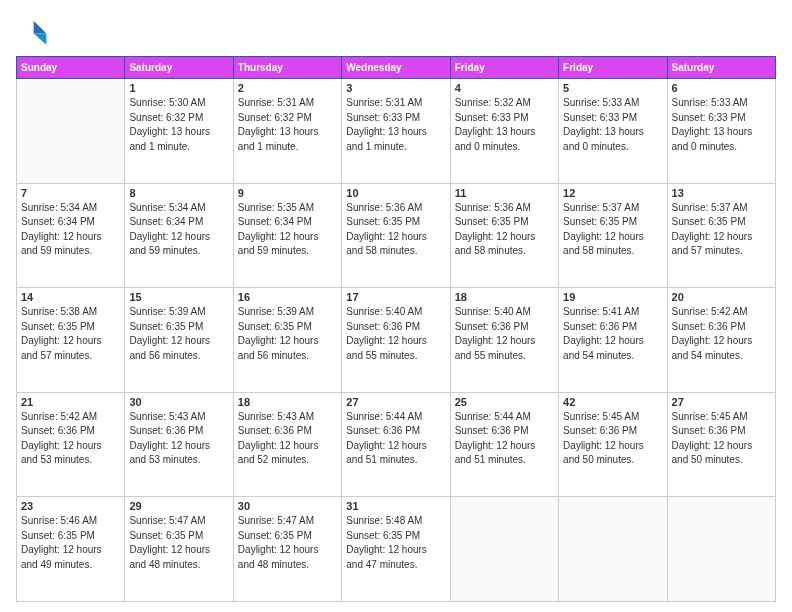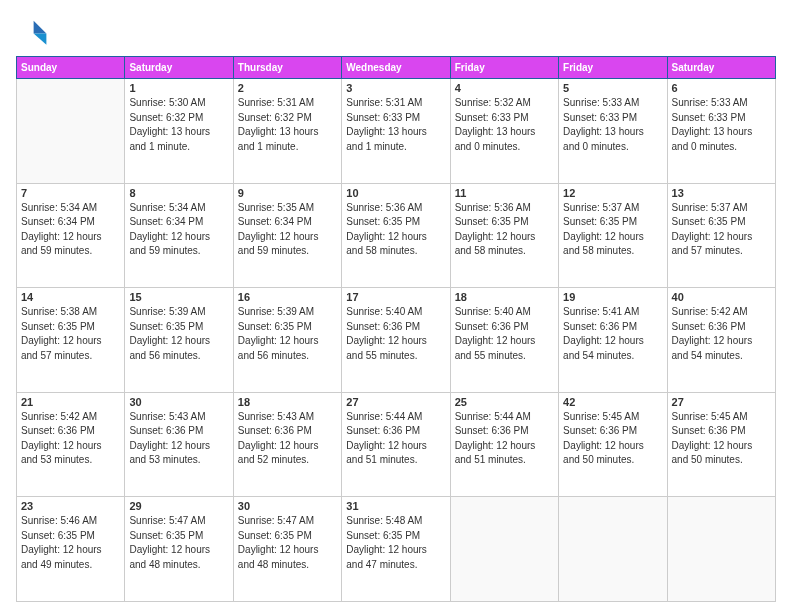--- a/index.html
+++ b/index.html
@@ -205,21 +205,21 @@
           </td>
           <td>
             <span class="day-num">18</span>
             <div class="day-info">Sunrise: 5:40 AM<br>Sunset: 6:36 PM<br>Daylight: 12 hours and 55 minutes.</div>
           </td>
           <td>
             <span class="day-num">19</span>
             <div class="day-info">Sunrise: 5:41 AM<br>Sunset: 6:36 PM<br>Daylight: 12 hours and 54 minutes.</div>
           </td>
           <td>
-            <span class="day-num">40</span>
+            <span class="day-num">20</span>
             <div class="day-info">Sunrise: 5:42 AM<br>Sunset: 6:36 PM<br>Daylight: 12 hours and 54 minutes.</div>
           </td>
         </tr>
         <tr>
           <td>
             <span class="day-num">21</span>
             <div class="day-info">Sunrise: 5:42 AM<br>Sunset: 6:36 PM<br>Daylight: 12 hours and 53 minutes.</div>
           </td>
           <td>
             <span class="day-num">30</span>

